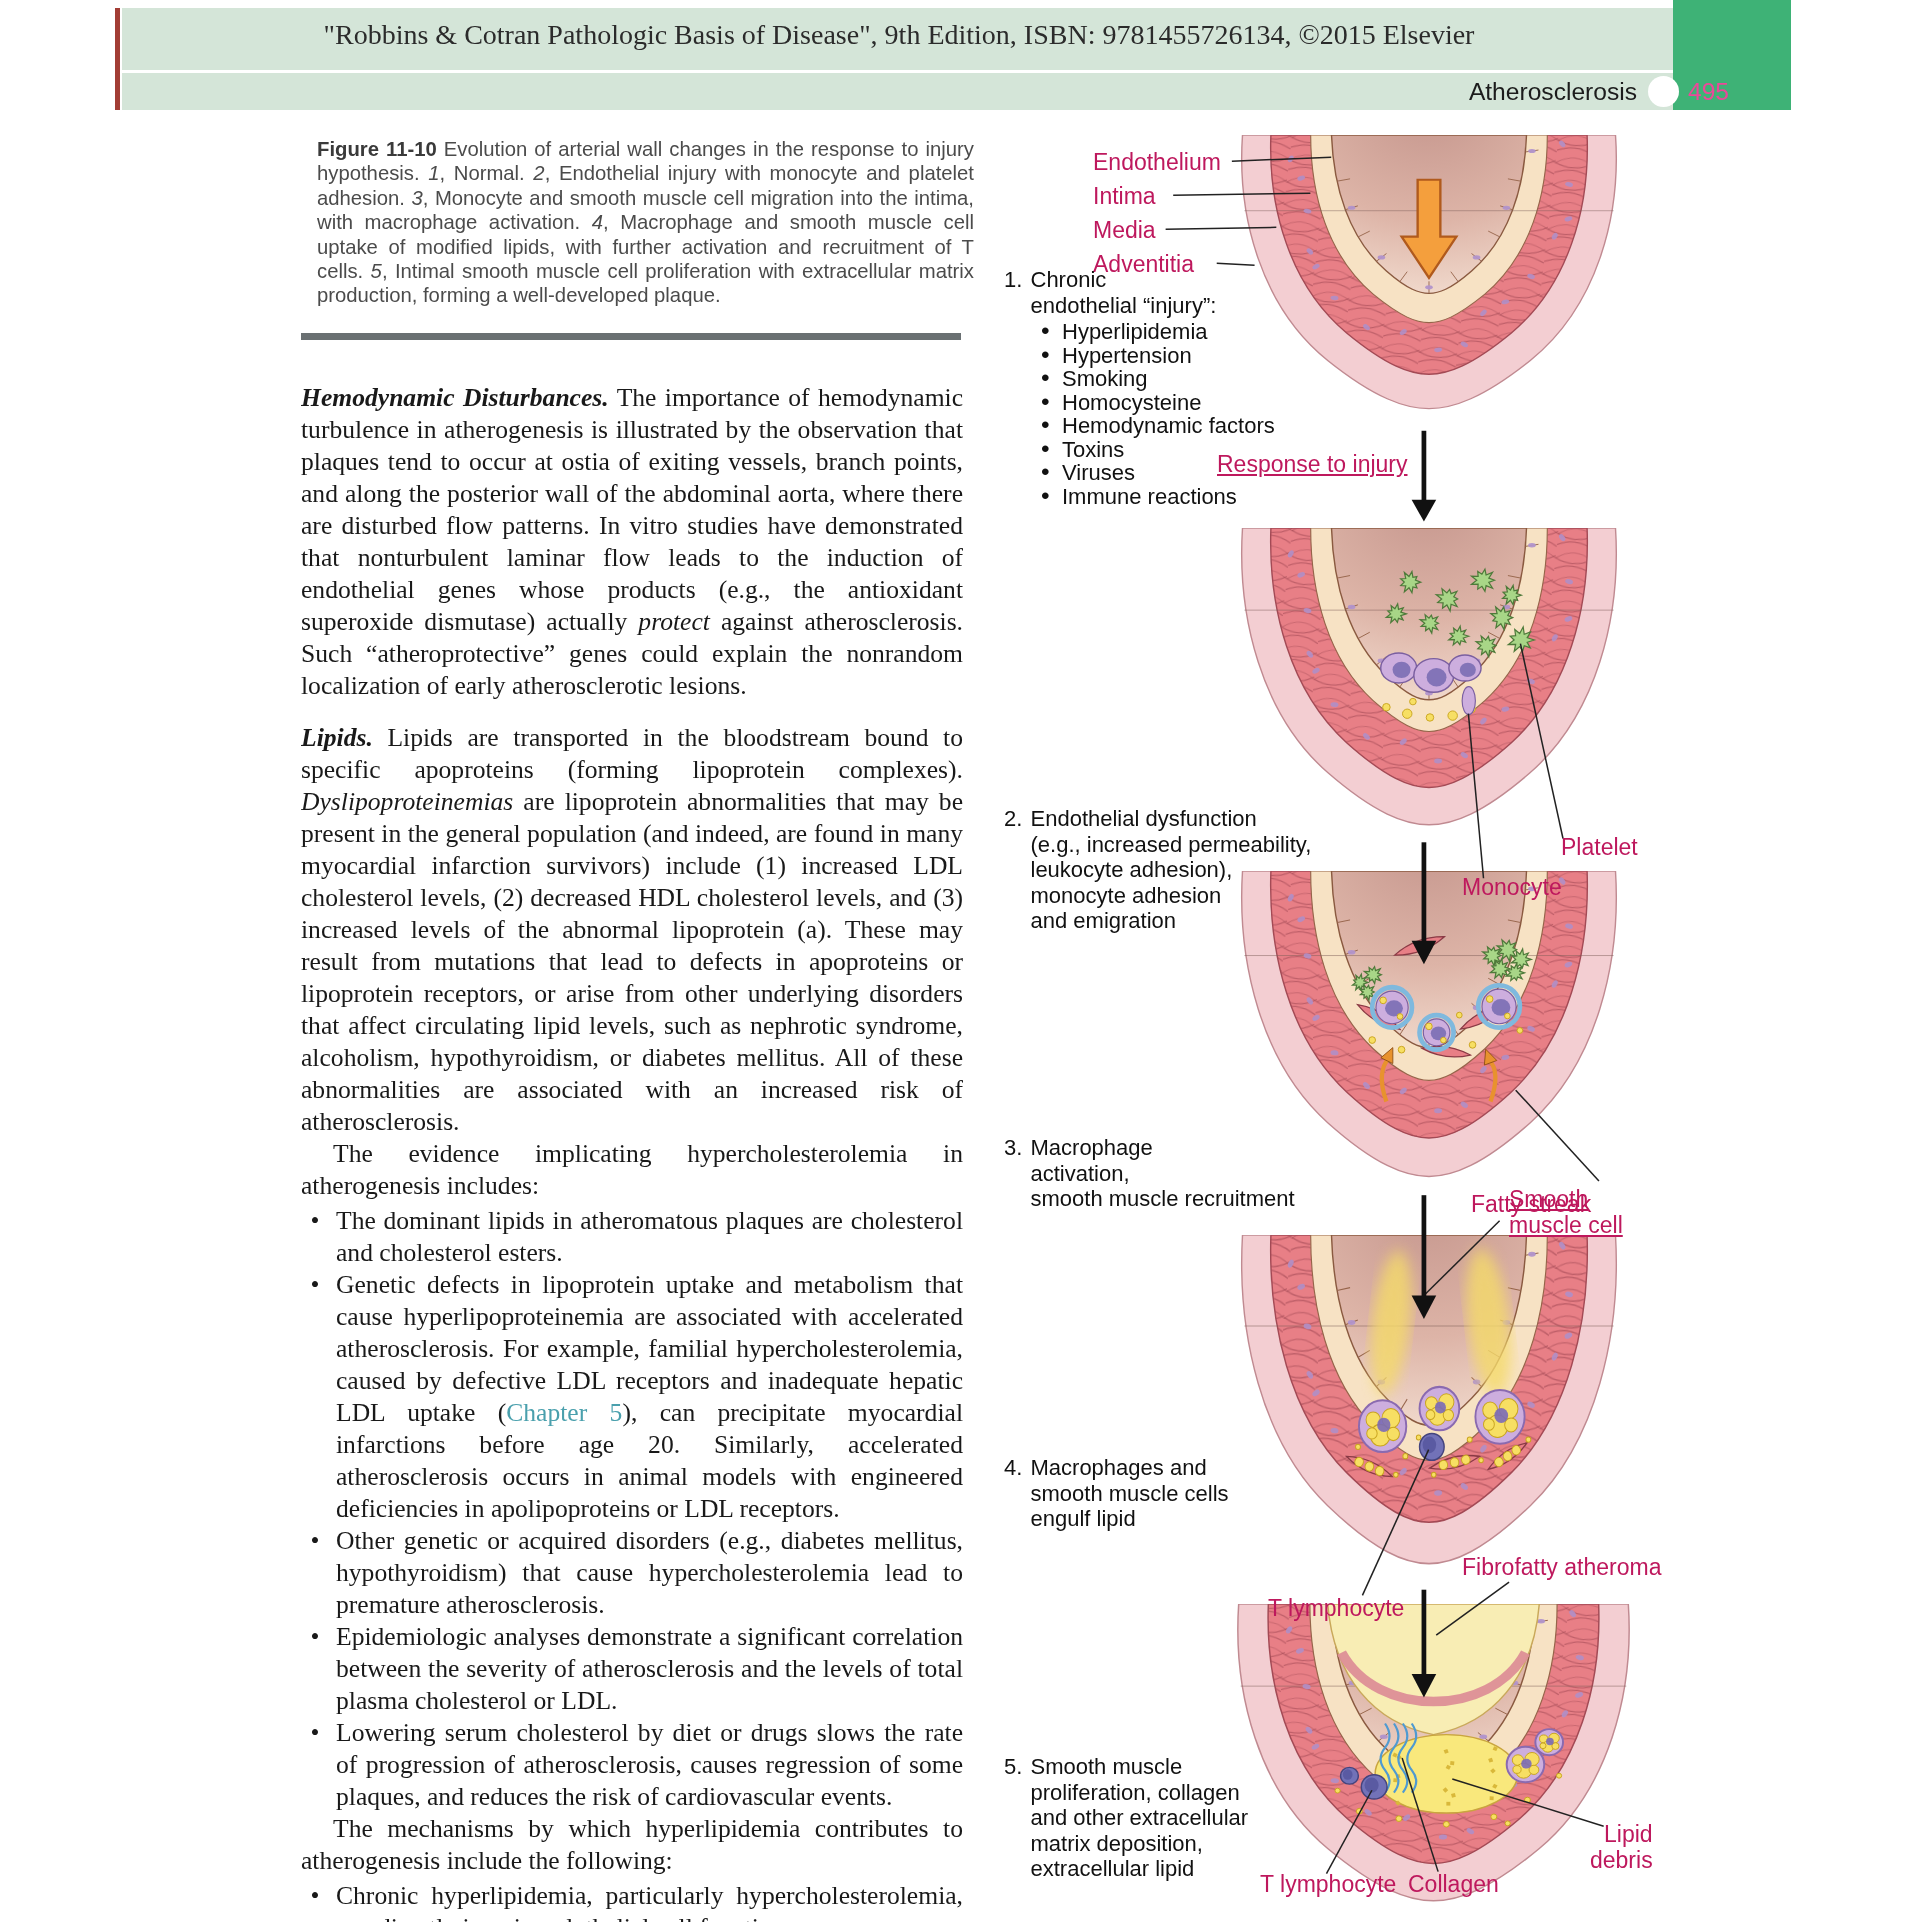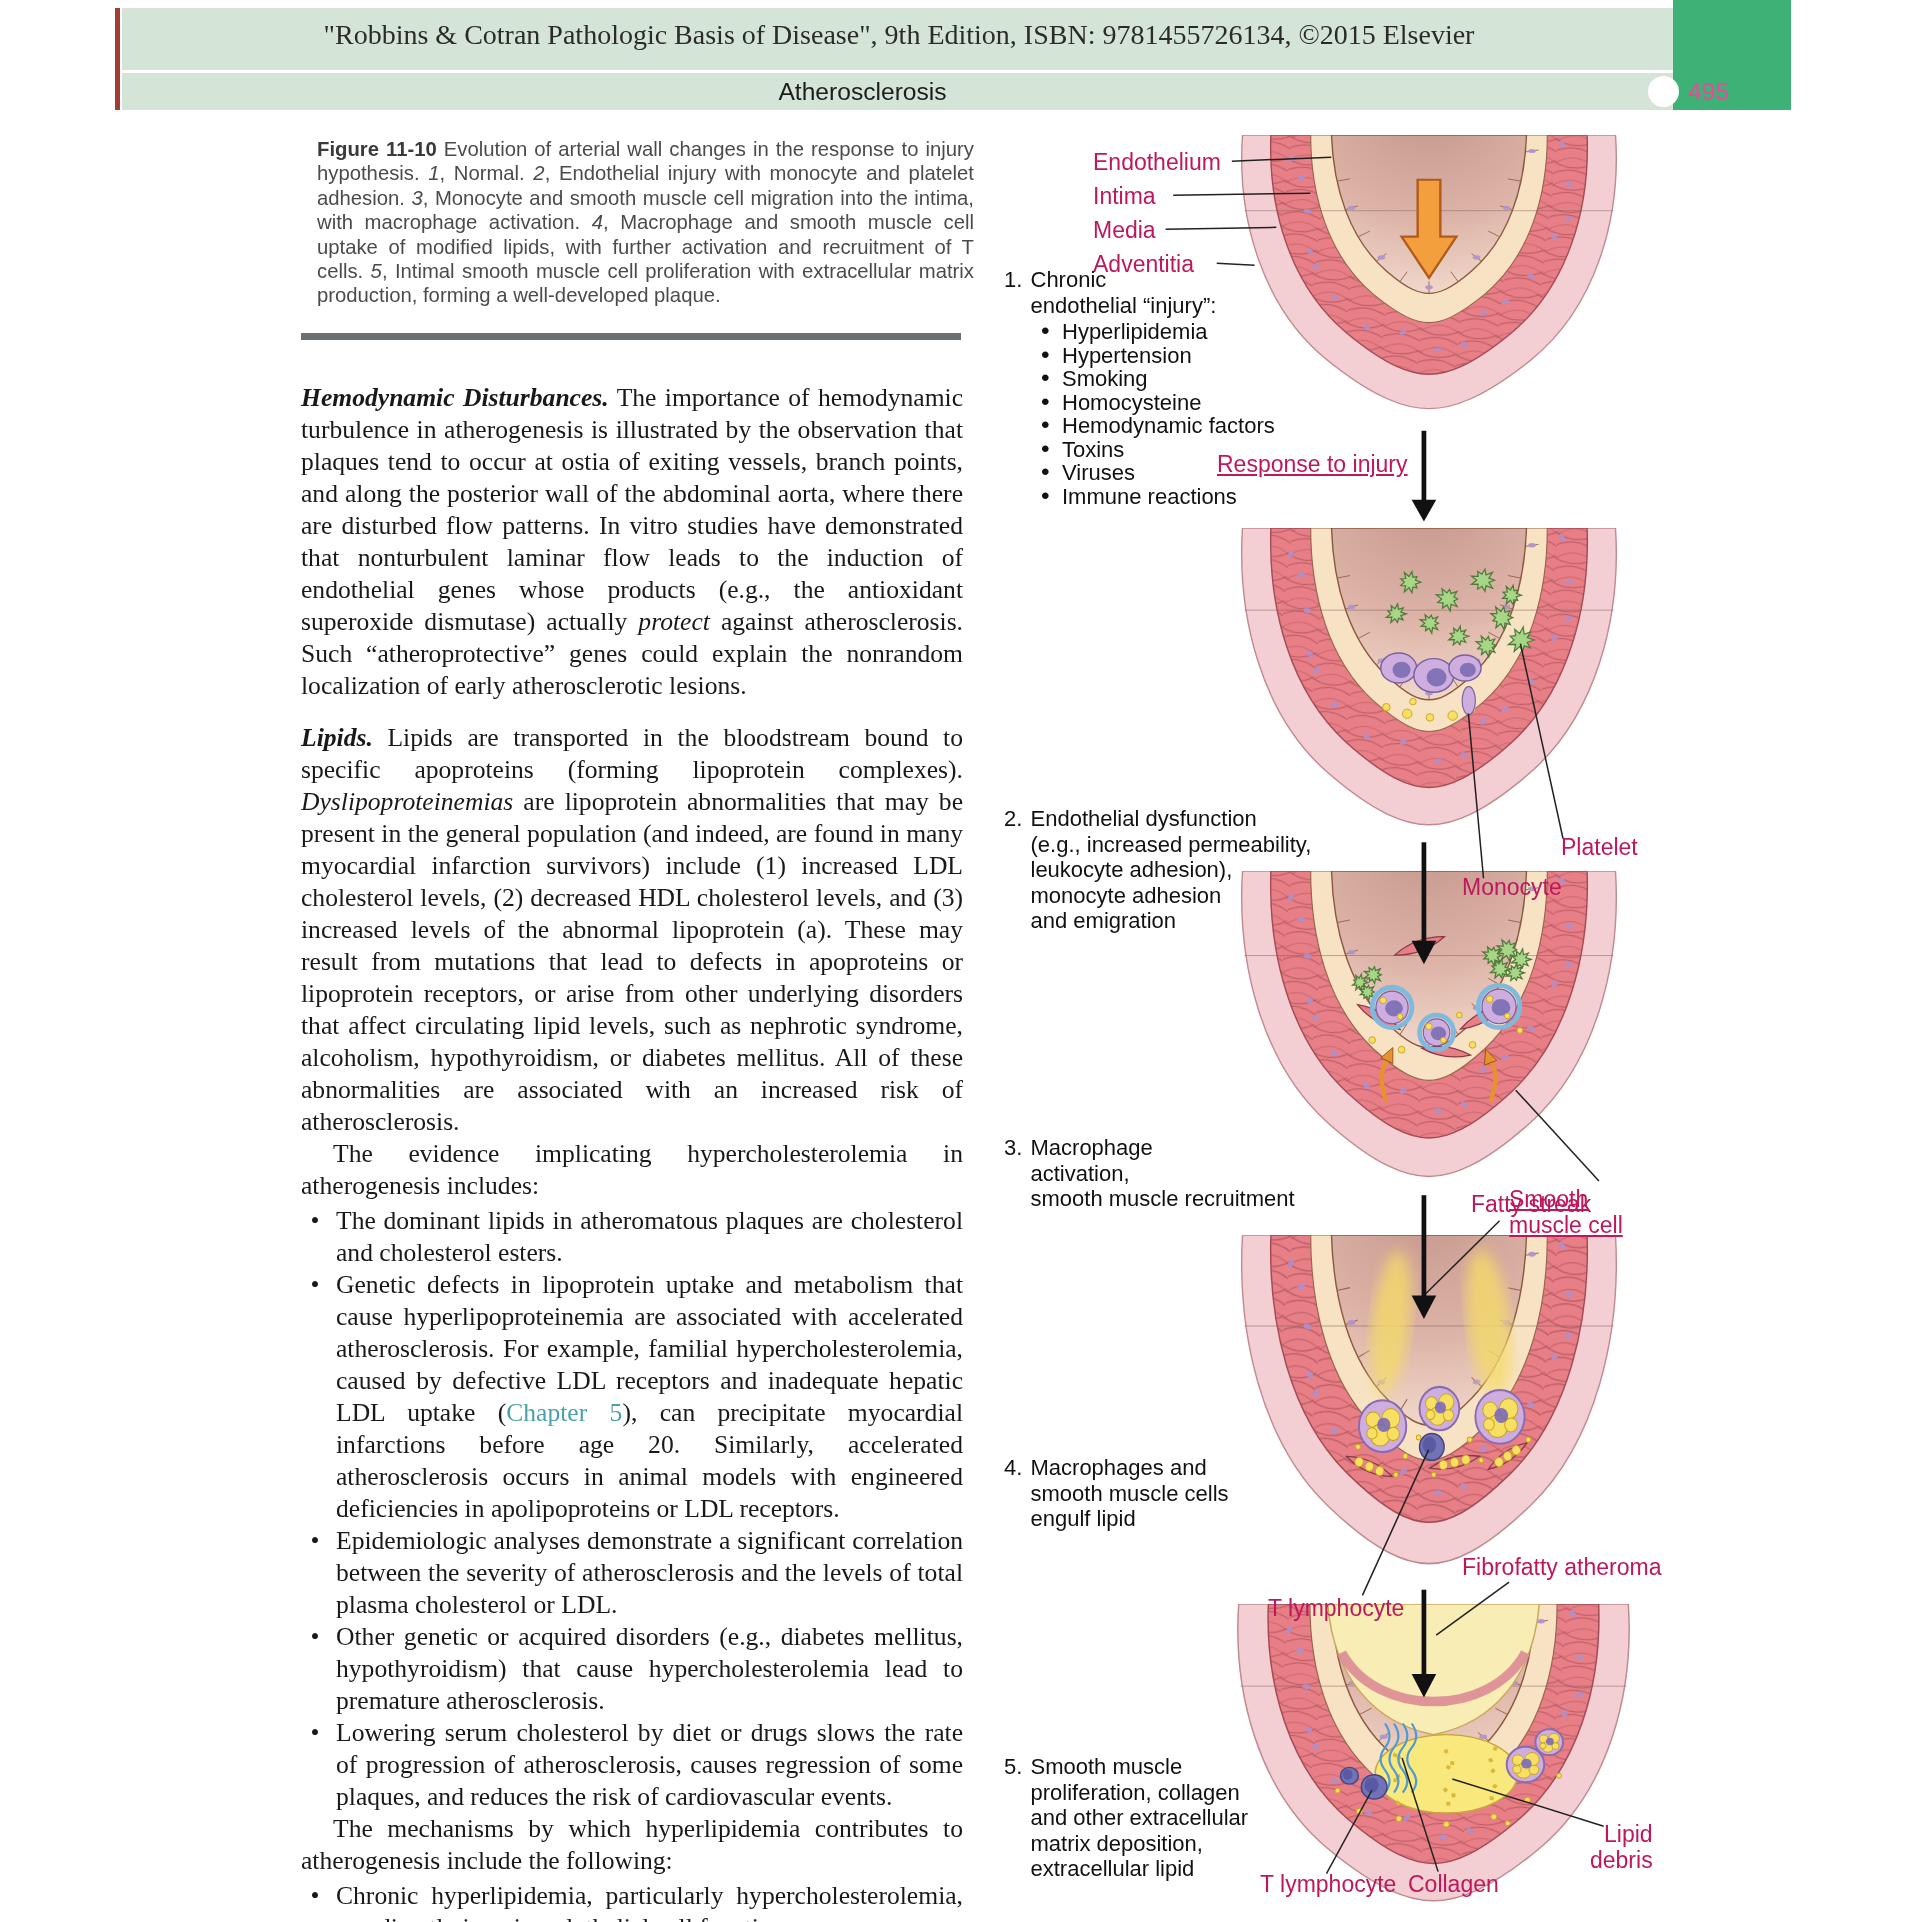--- a/index.html
+++ b/index.html
@@ -5,22 +5,22 @@
   html,body{margin:0;padding:0;background:#fff;}
   #page{position:relative;width:1923px;height:1923px;background:#ffffff;overflow:hidden;
         font-family:"Liberation Serif",serif;color:#191919;}
   
   .redEdge{position:absolute;left:115px;top:7.6px;width:4.7px;height:102px;background:#a23d35;}
   .bar1{position:absolute;left:122px;top:7.6px;width:1551px;height:62px;background:#d4e5d8;}
   .bar2{position:absolute;left:122px;top:73px;width:1551px;height:37px;background:#d4e5d8;}
   .greenBlock{position:absolute;left:1673px;top:0px;width:118px;height:110px;background:#3eb276;}
   .bookTitle{position:absolute;left:161px;top:17px;width:1476px;text-align:center;
              font:28px/36px "Liberation Serif",serif;color:#2b2b2b;}
-  .runHead{position:absolute;left:0;top:78px;width:1637px;text-align:center;
-           font:24.6px/28px "Liberation Sans",sans-serif;color:#1c1c1c;padding-left:44px;}
+  .runHead{position:absolute;left:0;top:78px;width:1637px;text-align:right;
+           font:24.6px/28px "Liberation Sans",sans-serif;color:#1c1c1c;}
   .dotSep{position:absolute;left:1648px;top:76px;width:31px;height:31px;border-radius:50%;background:#ffffff;}
   .pageNum{position:absolute;left:1688px;top:78px;font:24.6px/28px "Liberation Sans",sans-serif;color:#ec4899;}
   
   .caption{position:absolute;left:301px;top:137px;width:657px;text-align:justify;
            font:20.3px/24.4px "Liberation Sans",sans-serif;color:#4b4b4b;margin-left:16px;}
   .caption .fl{font-weight:bold;color:#3a3a3a;}
   .caption .i{font-style:italic;}
   .rule{position:absolute;left:301px;top:333px;width:660px;height:6.6px;background:#6a7072;}
   .bodycol{position:absolute;left:301px;top:382px;width:662px;height:1541px;overflow:hidden;
            font:25.6px/32px "Liberation Serif",serif;text-align:justify;}
@@ -62,22 +62,22 @@
   </div>
   <div class="rule"></div>
 
   <div class="bodycol" id="bodycol">
       <p class=""><span class="bi">Hemodynamic Disturbances.</span><span> The importance of hemodynamic turbulence in atherogenesis is illustrated by the observation that plaques tend to occur at ostia of exiting vessels, branch points, and along the posterior wall of the abdominal aorta, where there are disturbed flow patterns. In vitro studies have demonstrated that nonturbulent laminar flow leads to the induction of endothelial genes whose products (e.g., the antioxidant superoxide dismutase) actually </span><span class="i">protect</span><span> against atherosclerosis. Such “atheroprotective” genes could explain the nonrandom localization of early atherosclerotic lesions.</span></p>
       <p class="gap"><span class="bi">Lipids.</span><span> Lipids are transported in the bloodstream bound to specific apoproteins (forming lipoprotein complexes). </span><span class="i">Dyslipoproteinemias</span><span> are lipoprotein abnormalities that may be present in the general population (and indeed, are found in many myocardial infarction survivors) include (1) increased LDL cholesterol levels, (2) decreased HDL cholesterol levels, and (3) increased levels of the abnormal lipoprotein (a). These may result from mutations that lead to defects in apoproteins or lipoprotein receptors, or arise from other underlying disorders that affect circulating lipid levels, such as nephrotic syndrome, alcoholism, hypothyroidism, or diabetes mellitus. All of these abnormalities are associated with an increased risk of atherosclerosis.</span></p>
       <p class="ind"><span>The evidence implicating hypercholesterolemia in atherogenesis includes:</span></p>
       <ul class="blist">
         <li><span>The dominant lipids in atheromatous plaques are cholesterol and cholesterol esters.</span></li>
         <li><span>Genetic defects in lipoprotein uptake and metabolism that cause hyperlipoproteinemia are associated with accelerated atherosclerosis. For example, familial hypercholesterolemia, caused by defective LDL receptors and inadequate hepatic LDL uptake (</span><span class="link">Chapter 5</span><span>), can precipitate myocardial infarctions before age 20. Similarly, accelerated atherosclerosis occurs in animal models with engineered deficiencies in apolipoproteins or LDL receptors.</span></li>
+        <li><span>Other genetic or acquired disorders (e.g., diabetes mellitus, hypothyroidism) that cause hypercholesterolemia lead to premature atherosclerosis.</span></li>
         <li><span>Epidemiologic analyses demonstrate a significant correlation between the severity of atherosclerosis and the levels of total plasma cholesterol or LDL.</span></li>
-        <li><span>Other genetic or acquired disorders (e.g., diabetes mellitus, hypothyroidism) that cause hypercholesterolemia lead to premature atherosclerosis.</span></li>
         <li><span>Lowering serum cholesterol by diet or drugs slows the rate of progression of atherosclerosis, causes regression of some plaques, and reduces the risk of cardiovascular events.</span></li>
       </ul>
       <p class="ind"><span>The mechanisms by which hyperlipidemia contributes to atherogenesis include the following:</span></p>
       <ul class="blist">
         <li><span>Chronic hyperlipidemia, particularly hypercholesterolemia, can directly impair endothelial cell function</span></li>
       </ul>
     </div>
 
   <div id="figcol">
 

